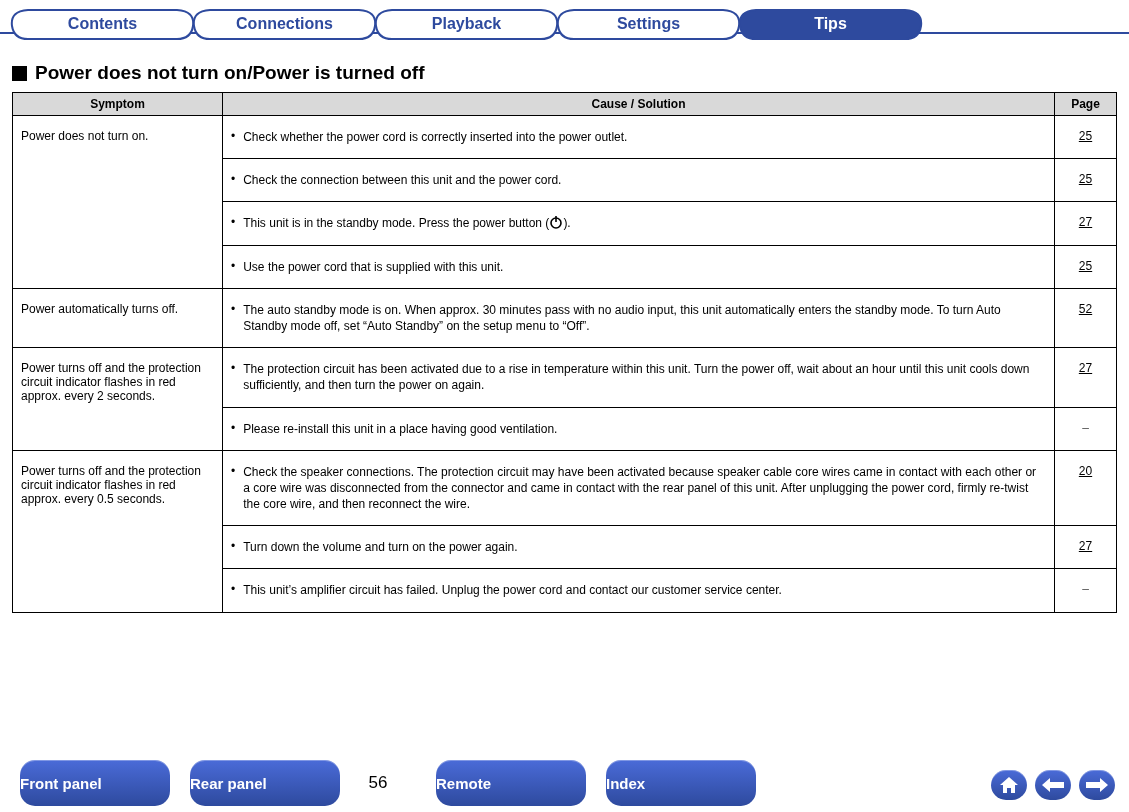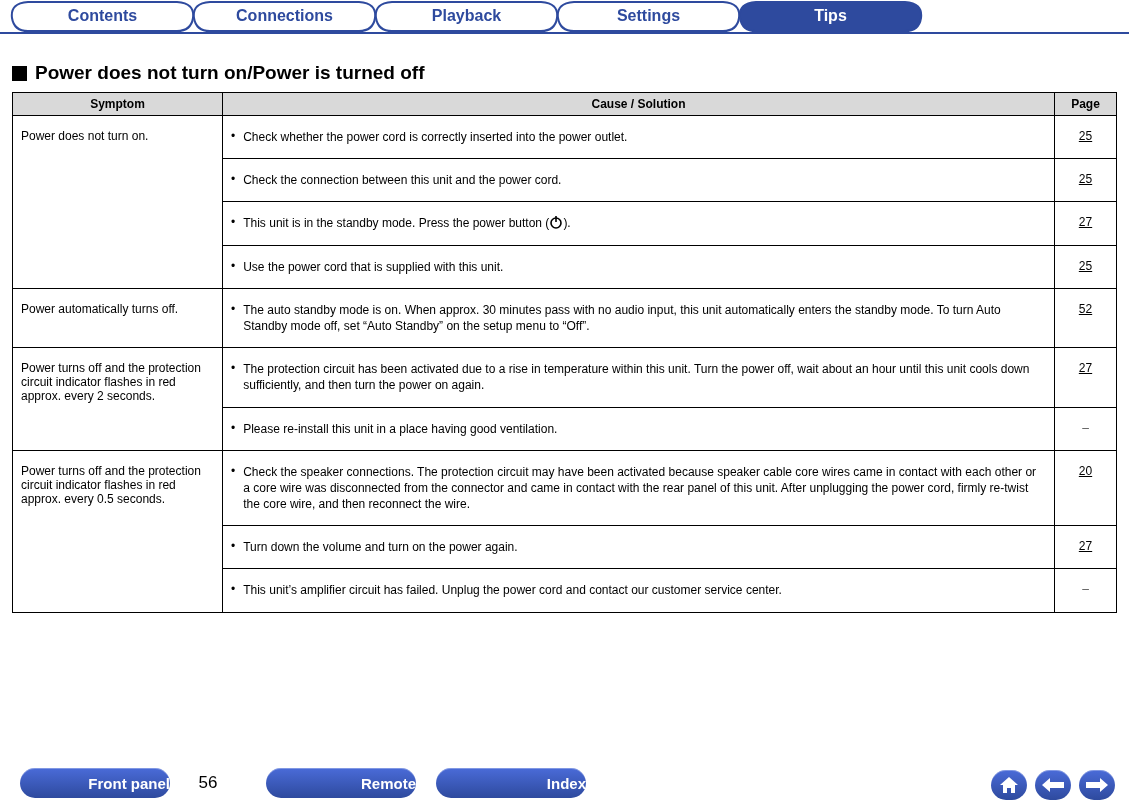--- a/index.html
+++ b/index.html
@@ -11,21 +11,21 @@
       position: relative;
       overflow: hidden;
     }
     
     
     .top-nav {
       position: relative;
       height: 34px;
       border-bottom: 2px solid #2e4a9e;
       display: flex;
-      padding: 0 10px;
+      padding: 8px 10px;
     }
     .tab {
       position: relative;
       width: 185px;
       height: 32px;
       margin-right: -3px;
       display: flex;
       align-items: center;
       justify-content: center;
       font-weight: bold;
@@ -80,26 +80,26 @@
       position: absolute;
       bottom: 12px;
       left: 0;
       width: 100%;
       height: 34px;
       display: flex;
       align-items: center;
     }
     .pill {
       width: 150px;
-      height: 30px;
+      height: 46px;
       border-radius: 15px;
       background: linear-gradient(to bottom, #4a6bd8 0%, #2e4a9e 100%);
       display: flex;
       align-items: center;
-      justify-content: flex-end;
+      justify-content: flex-start;
       color: #fff;
       font-weight: bold;
       font-size: 15px;
       margin-left: 20px;
       cursor: pointer;
       box-shadow: inset 0 1px 0 rgba(255,255,255,0.3);
     }
     .page-num { font-size: 17px; margin: 12px 18px; font-weight: normal; width: 40px; text-align: center; }
     
     .icon-group {
@@ -267,20 +267,23 @@
         </td>
         <td class="cell-page"><span class="dash">–</span></td>
       </tr>
     </tbody>
 </table>
 
 <div class="bottom-bar">
   <div class="pill">
       <span>Front panel</span>
     </div>
+  <div class="pill">
+      <span>Rear panel</span>
+    </div>
   <div class="page-num">56</div>
   <div class="pill">
       <span>Remote</span>
     </div>
   <div class="pill">
       <span>Index</span>
     </div>
 
   <div class="icon-group">
     <div class="icon-btn">

